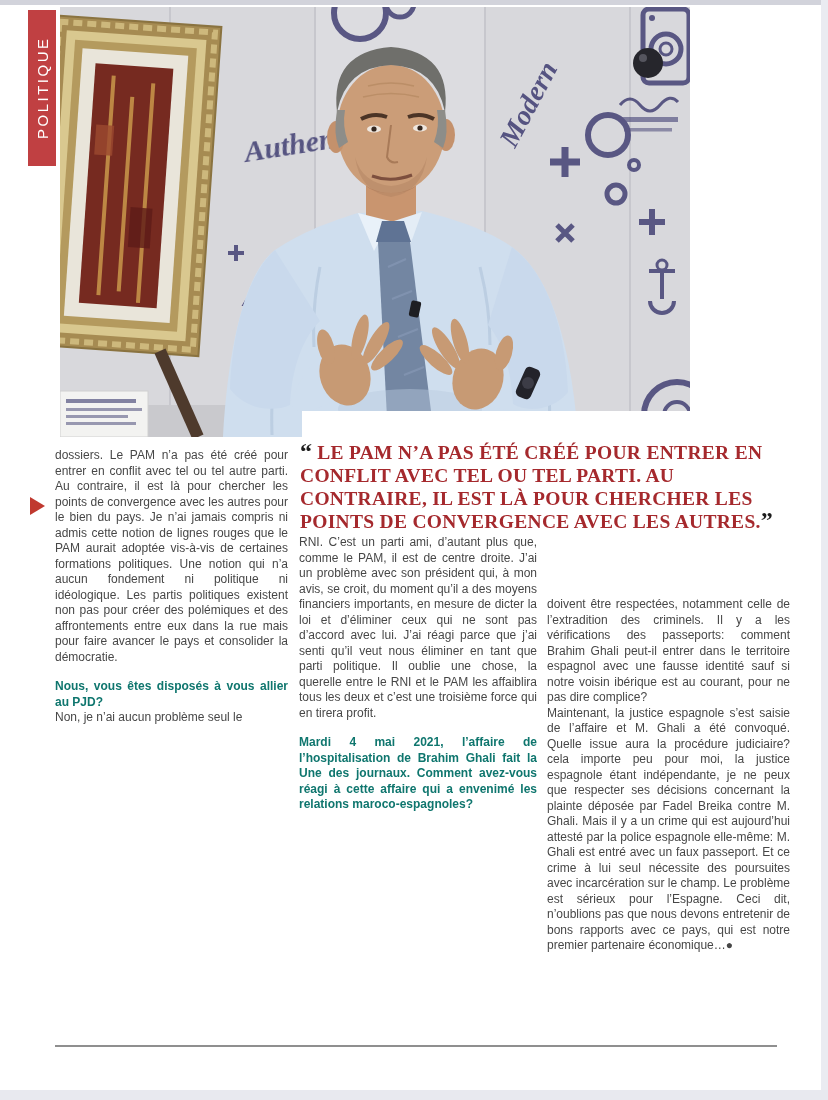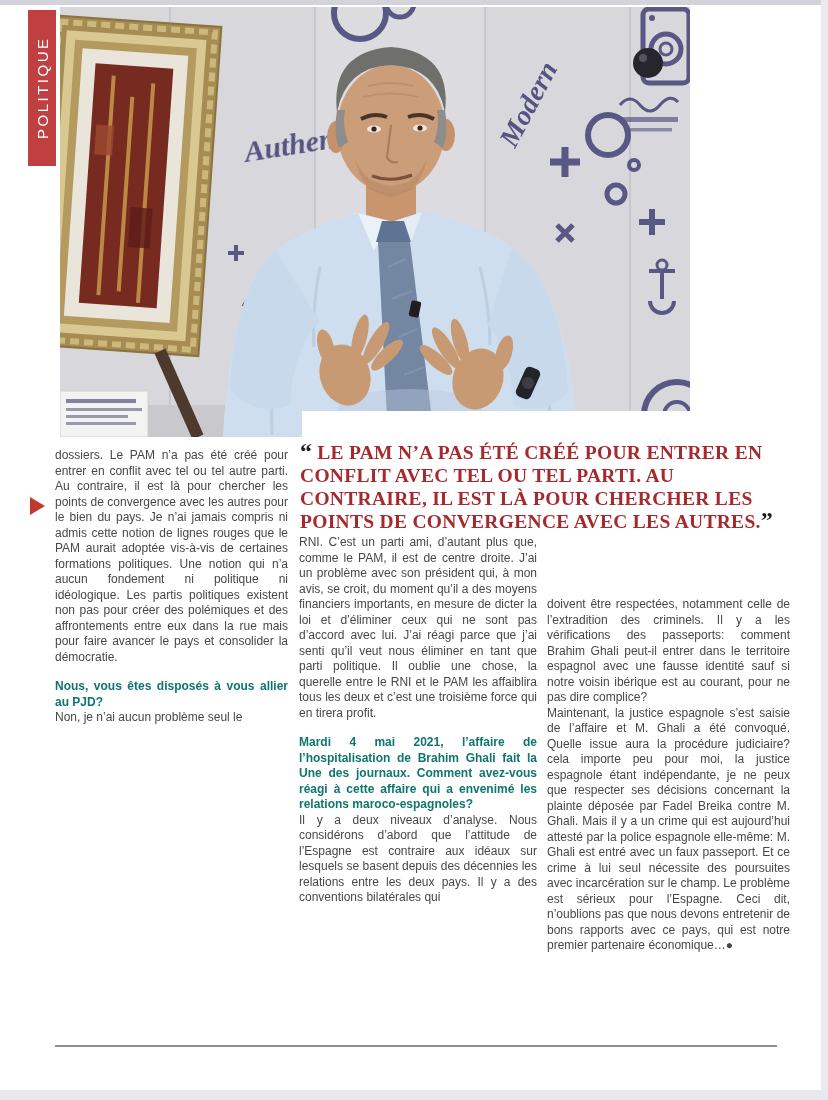--- a/index.html
+++ b/index.html
@@ -192,21 +192,20 @@
 
   <div class="col col-1">
     <p class="body">dossiers. Le PAM n’a pas été créé pour entrer en conflit avec tel ou tel autre parti. Au contraire, il est là pour chercher les points de convergence avec les autres pour le bien du pays. Je n’ai jamais compris ni admis cette notion de lignes rouges que le PAM aurait adoptée vis-à-vis de certaines formations politiques. Une notion qui n’a aucun fondement ni politique ni idéologique. Les partis politiques existent non pas pour créer des polémiques et des affrontements entre eux dans la rue mais pour faire avancer le pays et consolider la démocratie.</p>
     <p class="question">Nous, vous êtes disposés à vous allier au PJD?</p>
     <p class="body">Non, je n’ai aucun problème seul le</p>
   </div>
 
   <div class="col col-2">
     <p class="body">RNI. C’est un parti ami, d’autant plus que, comme le PAM, il est de centre droite. J’ai un problème avec son président qui, à mon avis, se croit, du moment qu’il a des moyens financiers importants, en mesure de dicter la loi et d’éliminer ceux qui ne sont pas d’accord avec lui. J’ai réagi parce que j’ai senti qu’il veut nous éliminer en tant que parti politique. Il oublie une chose, la querelle entre le RNI et le PAM les affaiblira tous les deux et c’est une troisième force qui en tirera profit.</p>
     <p class="question">Mardi 4 mai 2021, l’affaire de l’hospitalisation de Brahim Ghali fait la Une des journaux. Comment avez-vous réagi à cette affaire qui a envenimé les relations maroco-espagnoles?</p>
-    <p class="body">Il y a deux niveaux d’analyse. Nous considérons d’abord que l’attitude de l’Espagne est contraire aux idéaux sur lesquels se basent depuis des décennies les relations entre les deux pays. Il y a des conventions bilatérales qui</p>
   </div>
 
   <div class="col col-3">
     <p class="body">doivent être respectées, notamment celle de l’extradition des criminels. Il y a les vérifications des passeports: comment Brahim Ghali peut-il entrer dans le territoire espagnol avec une fausse identité sauf si notre voisin ibérique est au courant, pour ne pas dire complice?</p>
     <p class="body">Maintenant, la justice espagnole s’est saisie de l’affaire et M. Ghali a été convoqué. Quelle issue aura la procédure judiciaire? cela importe peu pour moi, la justice espagnole étant indépendante, je ne peux que respecter ses décisions concernant la plainte déposée par Fadel Breika contre M. Ghali. Mais il y a un crime qui est aujourd’hui attesté par la police espagnole elle-même: M. Ghali est entré avec un faux passeport. Et ce crime à lui seul nécessite des poursuites avec incarcération sur le champ. Le problème est sérieux pour l’Espagne. Ceci dit, n’oublions pas que nous devons entretenir de bons rapports avec ce pays, qui est notre premier partenaire économique…●</p>
   </div>
 
   <div class="footer-rule"></div>
 </div>
 

